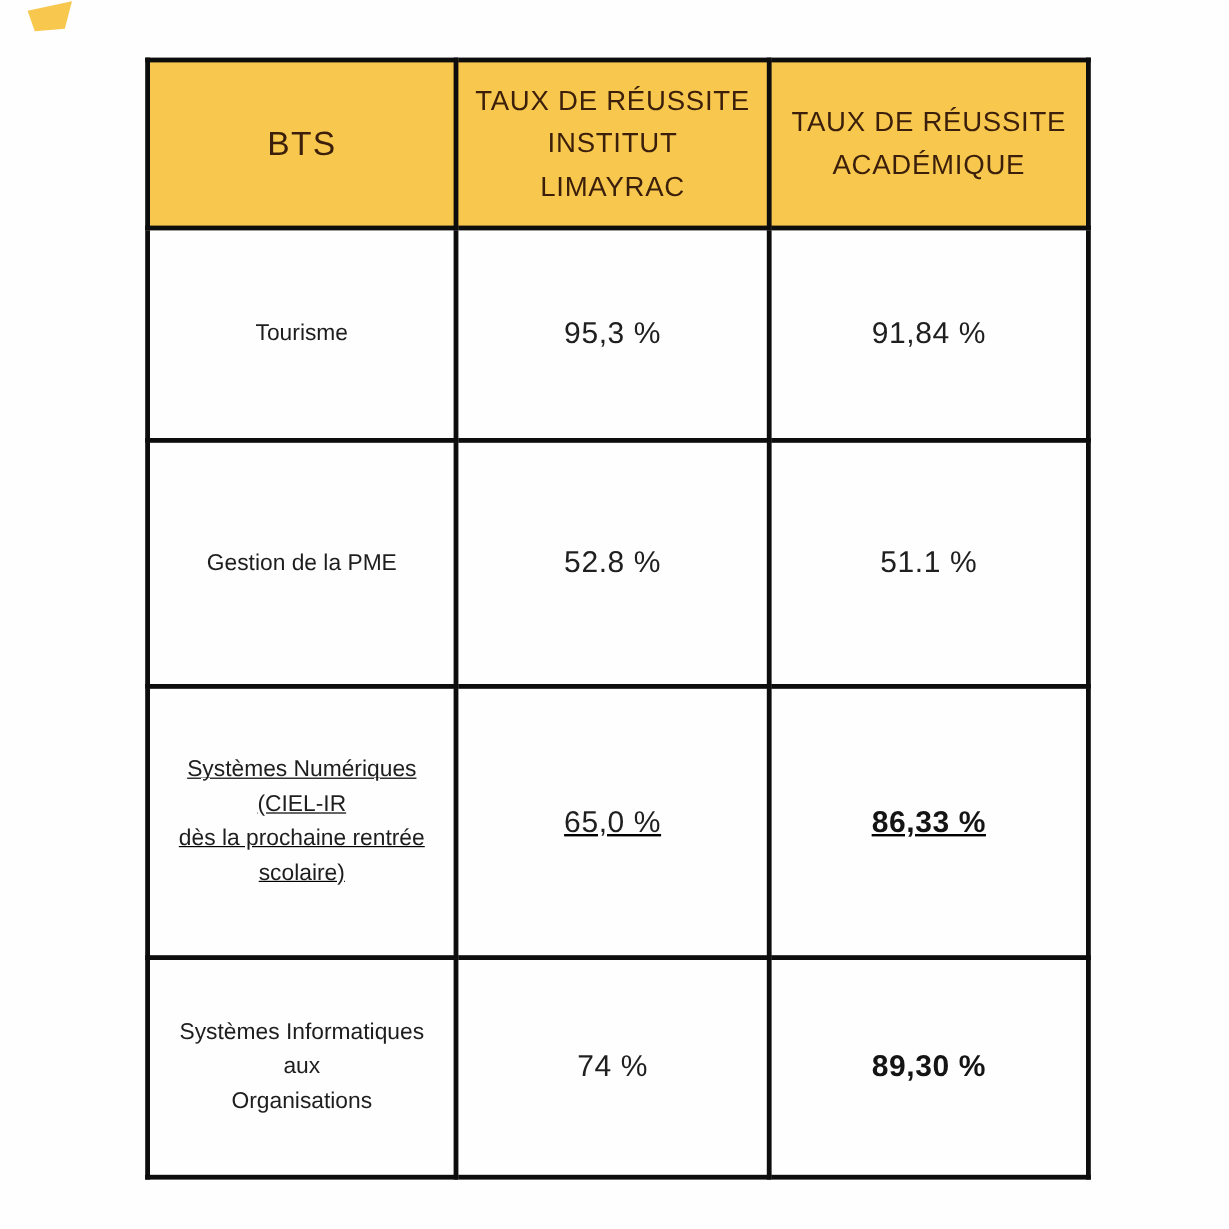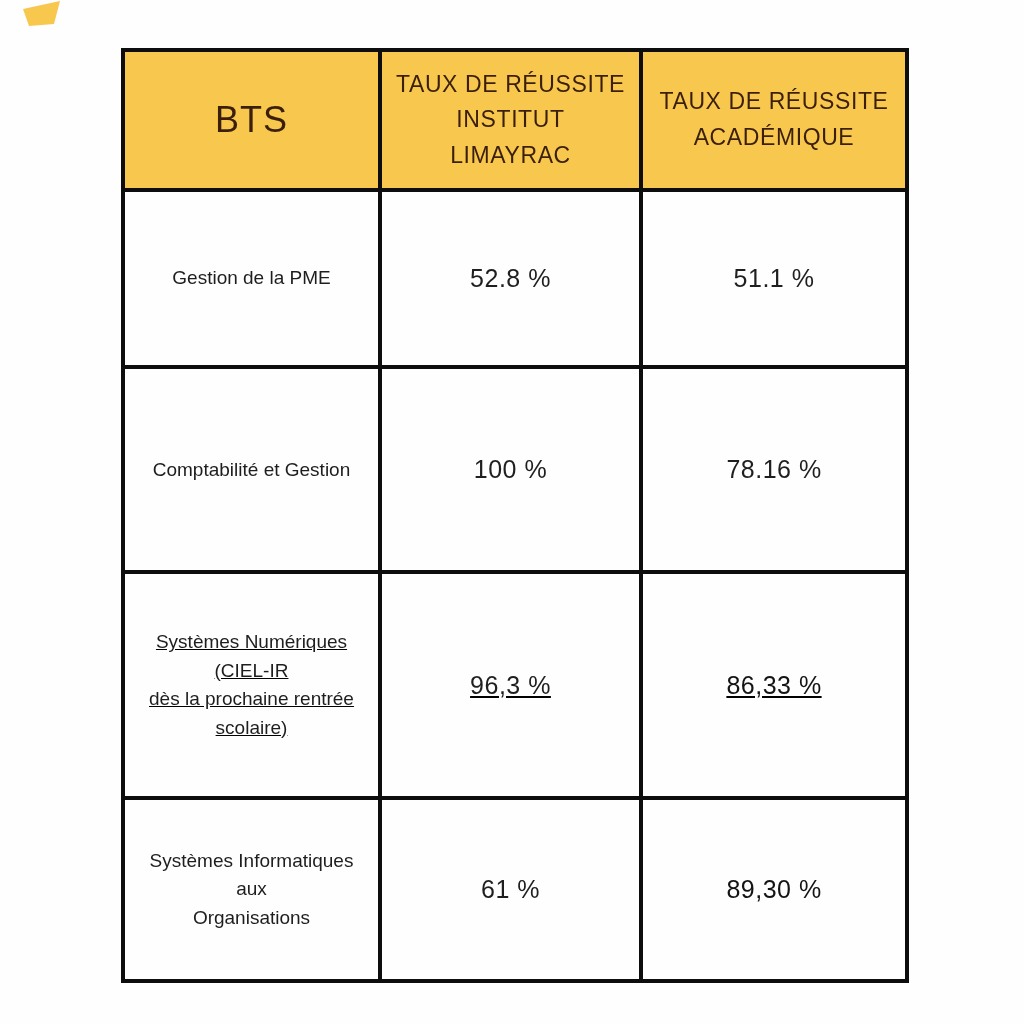--- a/index.html
+++ b/index.html
@@ -48,21 +48,21 @@
   thead tr { height: 140px; }
   thead th {
     background: #f8c84e;
     color: #3b1f0b;
     font-weight: 400;
     letter-spacing: 0.6px;
     font-size: 23px;
     line-height: 1.55;
     white-space: pre-line;
   }
-  thead th.bts { font-size: 36px; letter-spacing: 1px; }
+  thead th.bts { font-size: 28px; letter-spacing: 1px; }
 
   tbody tr:nth-child(1) { height: 102px; }
   tbody tr:nth-child(2) { height: 118px; }
   tbody tr:nth-child(3) { height: 105px; text-decoration: underline; }
   tbody tr:nth-child(4) { height: 105px; }
   tbody tr:nth-child(5) { height: 102px; }
   tbody tr:nth-child(6) { height: 142px; }
   tbody tr:nth-child(7) { height: 119px; }
 
   td.course {
@@ -70,21 +70,21 @@
     line-height: 1.5;
     color: #1e1e1e;
     white-space: pre-line;
   }
   td.value {
     font-size: 25px;
     color: #1f1f1f;
     font-weight: 400;
     letter-spacing: 0.5px;
   }
-  td.value.bold { font-weight: 400; color: #141414; }
+  td.value.bold { font-weight: 700; color: #141414; }
 </style>
 </head>
 <body>
 
 <div class="canvas">
 
   <svg class="corner-accent" viewBox="0 0 44 30" aria-hidden="true">
     <polygon points="1,9 38,1 32,24 7,26" fill="#f8c84e"></polygon>
   </svg>
 
@@ -99,39 +99,39 @@
         <th class="bts">BTS</th>
         <th>TAUX DE RÉUSSITE
 INSTITUT
 LIMAYRAC</th>
         <th>TAUX DE RÉUSSITE
 ACADÉMIQUE</th>
       </tr>
     </thead>
     <tbody>
       <tr>
+        <td class="course">Tourisme</td>
+        <td class="value">95,3 %</td>
+        <td class="value">91,84 %</td>
+      </tr>
+      <tr>
         <td class="course">Gestion de la PME</td>
         <td class="value">52.8 %</td>
         <td class="value">51.1 %</td>
-      </tr>
-      <tr>
-        <td class="course">Comptabilité et Gestion</td>
-        <td class="value">100 %</td>
-        <td class="value">78.16 %</td>
       </tr>
       <tr>
         <td class="course">Systèmes Numériques
 (CIEL-IR
 dès la prochaine rentrée
 scolaire)</td>
-        <td class="value">96,3 %</td>
+        <td class="value">65,0 %</td>
         <td class="value bold">86,33 %</td>
       </tr>
       <tr>
         <td class="course">Systèmes Informatiques
 aux
 Organisations</td>
-        <td class="value">61 %</td>
+        <td class="value">74 %</td>
         <td class="value bold">89,30 %</td>
       </tr>
     </tbody>
   </table>
 </div>
 
 </body></html>

